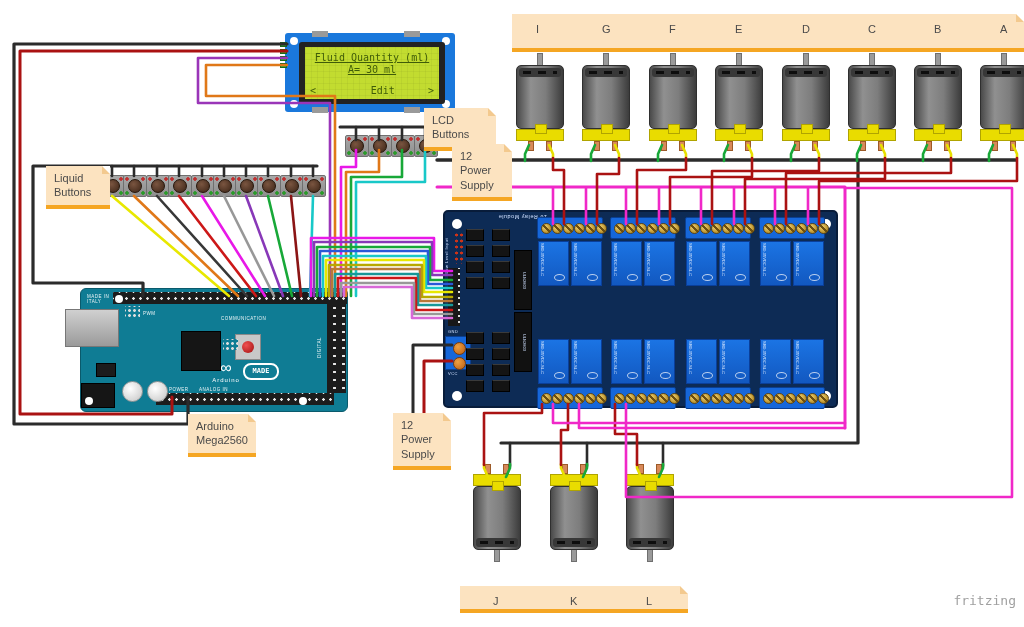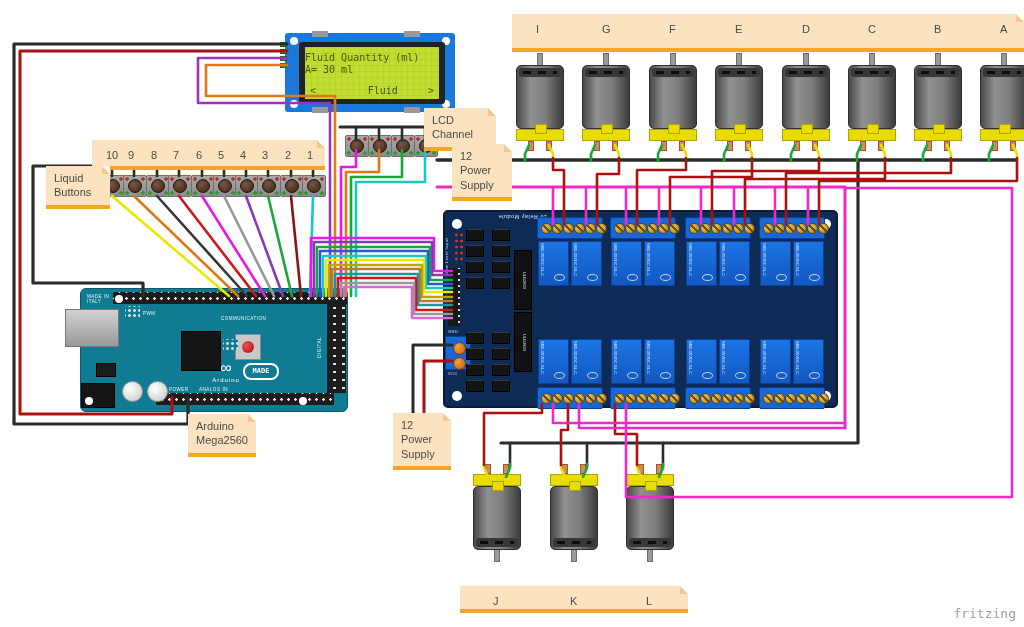--- a/index.html
+++ b/index.html
@@ -42,21 +42,21 @@
 
   
   #lcd{position:absolute;left:285px;top:33px;width:170px;height:79px;background:#1a78dc;border-radius:3px;z-index:3;}
   .hole{position:absolute;width:8px;height:8px;border-radius:50%;background:#fff;}
   .lcd-pin{position:absolute;left:-5px;width:7px;height:5px;background:#33a033;border:1px solid #1a6a1a;box-sizing:border-box;}
   #lcd-bezel{position:absolute;left:14px;top:9px;width:146px;height:62px;background:#222;border-radius:3px;}
   #lcd-screen{position:absolute;left:6px;top:5px;width:134px;height:52px;background:#c2dc30;
     font-family:"DejaVu Sans Mono",monospace;font-size:10px;color:#3f5c08;
     background-image:linear-gradient(rgba(0,0,0,.04) 1px,transparent 1px),linear-gradient(90deg,rgba(0,0,0,.04) 1px,transparent 1px);
     background-size:6px 6px;}
-  .lcd-line{position:absolute;left:0;right:0;text-align:left;white-space:pre;}
+  .lcd-line{position:absolute;left:0;right:0;text-align:center;white-space:pre;text-decoration:underline;}
   .lcd-tab{position:absolute;width:16px;height:6px;background:#9a9a9a;z-index:2;}
 
   
   #arduino{position:absolute;left:80px;top:288px;width:268px;height:124px;background:#0f7c94;border:1px solid #0a5a6c;
     border-radius:6px;z-index:3;box-sizing:border-box;}
   .pins{position:absolute;background:#1c1c1c;background-image:radial-gradient(circle,#e8e8e8 1.1px,transparent 1.5px);
     background-size:7px 7px;background-position:3px 3px;}
   .pins.vert{background-size:9px 8px;background-position:3px 3px;}
   .tinytxt{position:absolute;color:#eaf4f6;font-size:4.5px;letter-spacing:.5px;white-space:pre;line-height:1.2;}
   #usb{position:absolute;left:-16px;top:20px;width:52px;height:36px;background:linear-gradient(#d0d0d0,#9a9a9a);border:1px solid #777;}
@@ -92,21 +92,21 @@
   #rheader{position:absolute;left:3px;top:56px;width:12px;height:58px;background:#181818;
     background-image:radial-gradient(circle,#ddd 1.1px,transparent 1.5px);background-size:12px 6px;background-position:5px 3px;}
   #rpins{position:absolute;left:9px;top:20px;width:10px;height:32px;
     background-image:radial-gradient(circle,#cc3318 1.3px,transparent 1.7px);background-size:5px 6px;}
   #rpwr{position:absolute;left:0;top:124px;width:26px;height:34px;background:#1667da;border:1px solid #0b3f91;box-sizing:border-box;}
   .oscrew{position:absolute;left:7px;width:11px;height:11px;border-radius:50%;background:radial-gradient(circle at 35% 35%,#f0a040,#b85e18);border:1px solid #7a3c0a;}
   .rtxt{position:absolute;color:#cfe0ff;font-size:5px;letter-spacing:.5px;}
   #rtitle{left:12px;top:2px;width:90px;transform:rotate(180deg);font-size:5.5px;}
   #rlow{left:-1px;top:26px;writing-mode:vertical-rl;transform:rotate(180deg);font-size:4px;}
 
-  #watermark{position:absolute;right:8px;bottom:6px;color:#a0a0a0;font-family:"DejaVu Sans Mono",monospace;font-size:13px;z-index:20;}
+  #watermark{position:absolute;right:8px;bottom:19px;color:#a0a0a0;font-family:"DejaVu Sans Mono",monospace;font-size:13px;z-index:20;}
 </style>
 </head>
 <body>
 
 <div id="stage">
 
   <div id="lcd">
     <div class="hole" style="left:5px;top:4px;"></div>
     <div class="hole" style="left:157px;top:4px;"></div>
     <div class="hole" style="left:5px;top:67px;"></div>
@@ -117,21 +117,21 @@
     <div class="lcd-tab" style="left:119px;top:74px;"></div>
     <div class="lcd-pin" style="top:9px;"></div>
     <div class="lcd-pin" style="top:16px;"></div>
     <div class="lcd-pin" style="top:23px;"></div>
     <div class="lcd-pin" style="top:30px;"></div>
     <div id="lcd-bezel">
       <div id="lcd-screen">
         <div class="lcd-line" style="top:5px;">Fluid Quantity (ml)</div>
         <div class="lcd-line" style="top:17px;">A= 30 ml</div>
         <div style="position:absolute;left:5px;bottom:3px;">&lt;</div>
-        <div style="position:absolute;left:58%;bottom:3px;transform:translateX(-50%);">Fluid</div>
+        <div style="position:absolute;left:58%;bottom:3px;transform:translateX(-50%);">Edit</div>
         <div style="position:absolute;right:5px;bottom:3px;">&gt;</div>
       </div>
     </div>
   </div>
 
   <div id="arduino">
     <div id="usb"></div>
     <div id="pwrjack"></div>
     <div class="pins" style="left:32px;top:3px;width:234px;height:12px;"></div>
     <div class="pins" style="left:75px;top:104px;width:178px;height:12px;"></div>
@@ -410,37 +410,25 @@
       <span class="strip-letter" style="left: 24px;">I</span>
       <span class="strip-letter" style="left: 90px;">G</span>
       <span class="strip-letter" style="left: 157px;">F</span>
       <span class="strip-letter" style="left: 223px;">E</span>
       <span class="strip-letter" style="left: 290px;">D</span>
       <span class="strip-letter" style="left: 356px;">C</span>
       <span class="strip-letter" style="left: 422px;">B</span>
       <span class="strip-letter" style="left: 488px;">A</span>
     </div>
   <div class="sticky" style="left:424px;top:108px;width:72px;">
-    <span>LCD Channel</span>
+    <span>LCD Buttons</span>
     </div>
   <div class="sticky" style="left:452px;top:144px;width:60px;">
     <span>12 Power</span>
     <span>Supply</span>
-    </div>
-  <div class="sticky" id="strip-numbers" style="left:92px;top:140px;width:233px;height:30px;">
-      <span class="strip-letter" style="left: 14px;">10</span>
-      <span class="strip-letter" style="left: 36px;">9</span>
-      <span class="strip-letter" style="left: 59px;">8</span>
-      <span class="strip-letter" style="left: 81px;">7</span>
-      <span class="strip-letter" style="left: 104px;">6</span>
-      <span class="strip-letter" style="left: 126px;">5</span>
-      <span class="strip-letter" style="left: 148px;">4</span>
-      <span class="strip-letter" style="left: 170px;">3</span>
-      <span class="strip-letter" style="left: 193px;">2</span>
-      <span class="strip-letter" style="left: 215px;">1</span>
     </div>
   <div class="sticky" style="left:46px;top:166px;width:64px;">
     <span>Liquid</span>
     <span>Buttons</span>
     </div>
   <div class="sticky" style="left:188px;top:414px;width:68px;">
     <span>Arduino</span>
     <span>Mega2560</span>
     </div>
   <div class="sticky" style="left:393px;top:413px;width:58px;">

